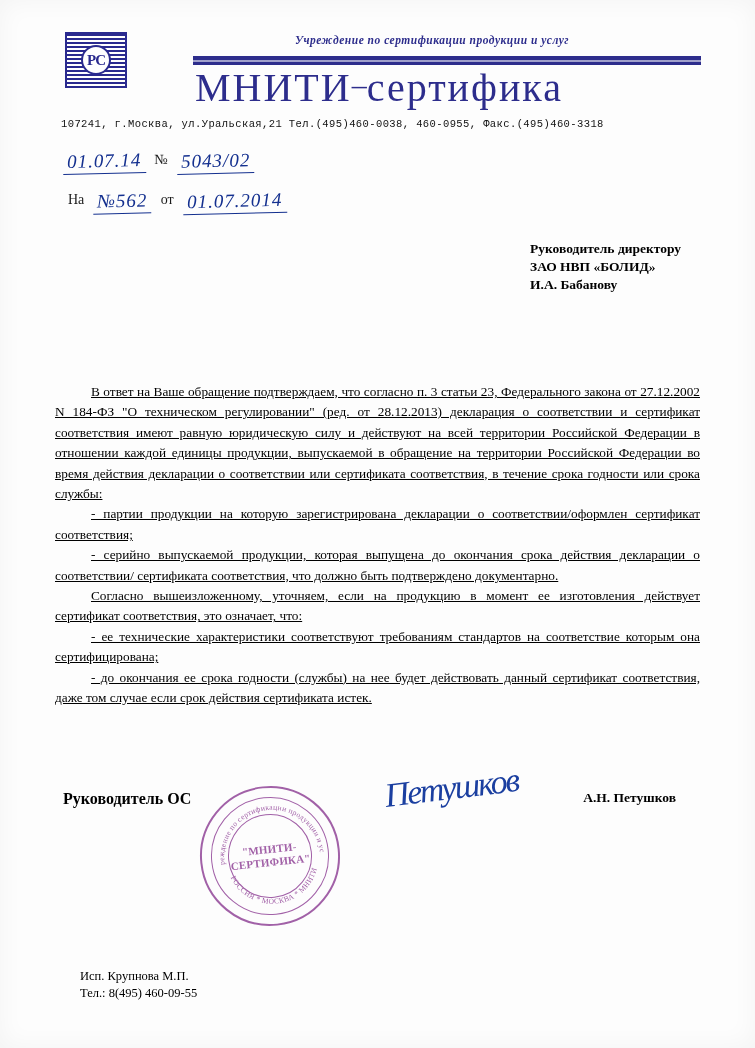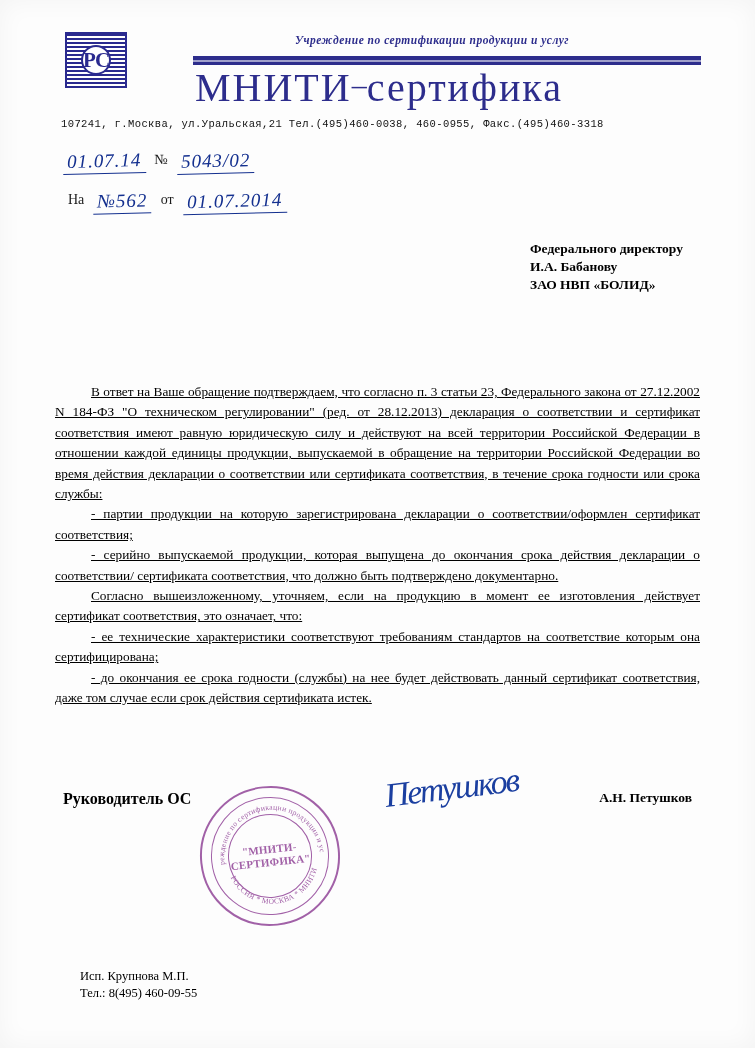--- a/index.html
+++ b/index.html
@@ -52,21 +52,21 @@
     width: 30px;
     height: 30px;
     border-radius: 50%;
     background: #ffffff;
     border: 2px solid #2a2a8f;
     box-sizing: border-box;
     display: flex;
     align-items: center;
     justify-content: center;
     font-family: "Liberation Serif", serif;
-    font-size: 21px;
+    font-size: 15px;
     font-weight: bold;
     color: #2a2a8f;
     letter-spacing: -1px;
   }
   .org-line {
     position: absolute;
     left: 240px;
     top: 12px;
     font-family: "Liberation Serif", serif;
     font-style: italic;
@@ -197,21 +197,21 @@
   }
   .sig-left {
     position: absolute;
     left: 8px;
     top: 0;
     font-size: 16px;
     font-weight: bold;
   }
   .sig-right {
     position: absolute;
-    right: 8px;
+    right: 24px;
     top: 0;
     font-size: 13.5px;
     font-weight: bold;
   }
   .signature {
     position: absolute;
     left: 330px;
     top: -22px;
     width: 150px;
     height: 50px;
@@ -325,23 +325,23 @@
     </div>
     <div class="ref-row r2">
       <span class="printed">На</span>
       <span class="hand">№562</span>
       <span class="printed">от</span>
       <span class="hand">01.07.2014</span>
     </div>
   </div>
 
   <div class="addressee">
-    <div>Федерального директору</div>
+    <div>Руководитель директору</div>
+    <div>ЗАО НВП «БОЛИД»</div>
     <div>И.А. Бабанову</div>
-    <div>ЗАО НВП «БОЛИД»</div>
   </div>
 
   <div class="body-text">
     <p>В ответ на Ваше обращение подтверждаем, что согласно п. 3 статьи 23, Федерального закона от 27.12.2002 N 184-ФЗ "О техническом регулировании" (ред. от 28.12.2013) декларация о соответствии и сертификат соответствия имеют равную юридическую силу и действуют на всей территории Российской Федерации в отношении каждой единицы продукции, выпускаемой в обращение на территории Российской Федерации во время действия декларации о соответствии или сертификата соответствия, в течение срока годности или срока службы:</p>
     <p class="dash-item">- партии продукции на которую зарегистрирована декларации о соответствии/оформлен сертификат соответствия;</p>
     <p class="dash-item">- серийно выпускаемой продукции, которая выпущена до окончания срока действия декларации о соответствии/ сертификата соответствия, что должно быть подтверждено документарно.</p>
     <p>Согласно вышеизложенному, уточняем, если на продукцию в момент ее изготовления действует сертификат соответствия, это означает, что:</p>
     <p class="dash-item">- ее технические характеристики соответствуют требованиям стандартов на соответствие которым она сертифицирована;</p>
     <p class="dash-item">- до окончания ее срока годности (службы) на нее будет действовать данный сертификат соответствия, даже  том случае если срок действия сертификата истек.</p>
   </div>

